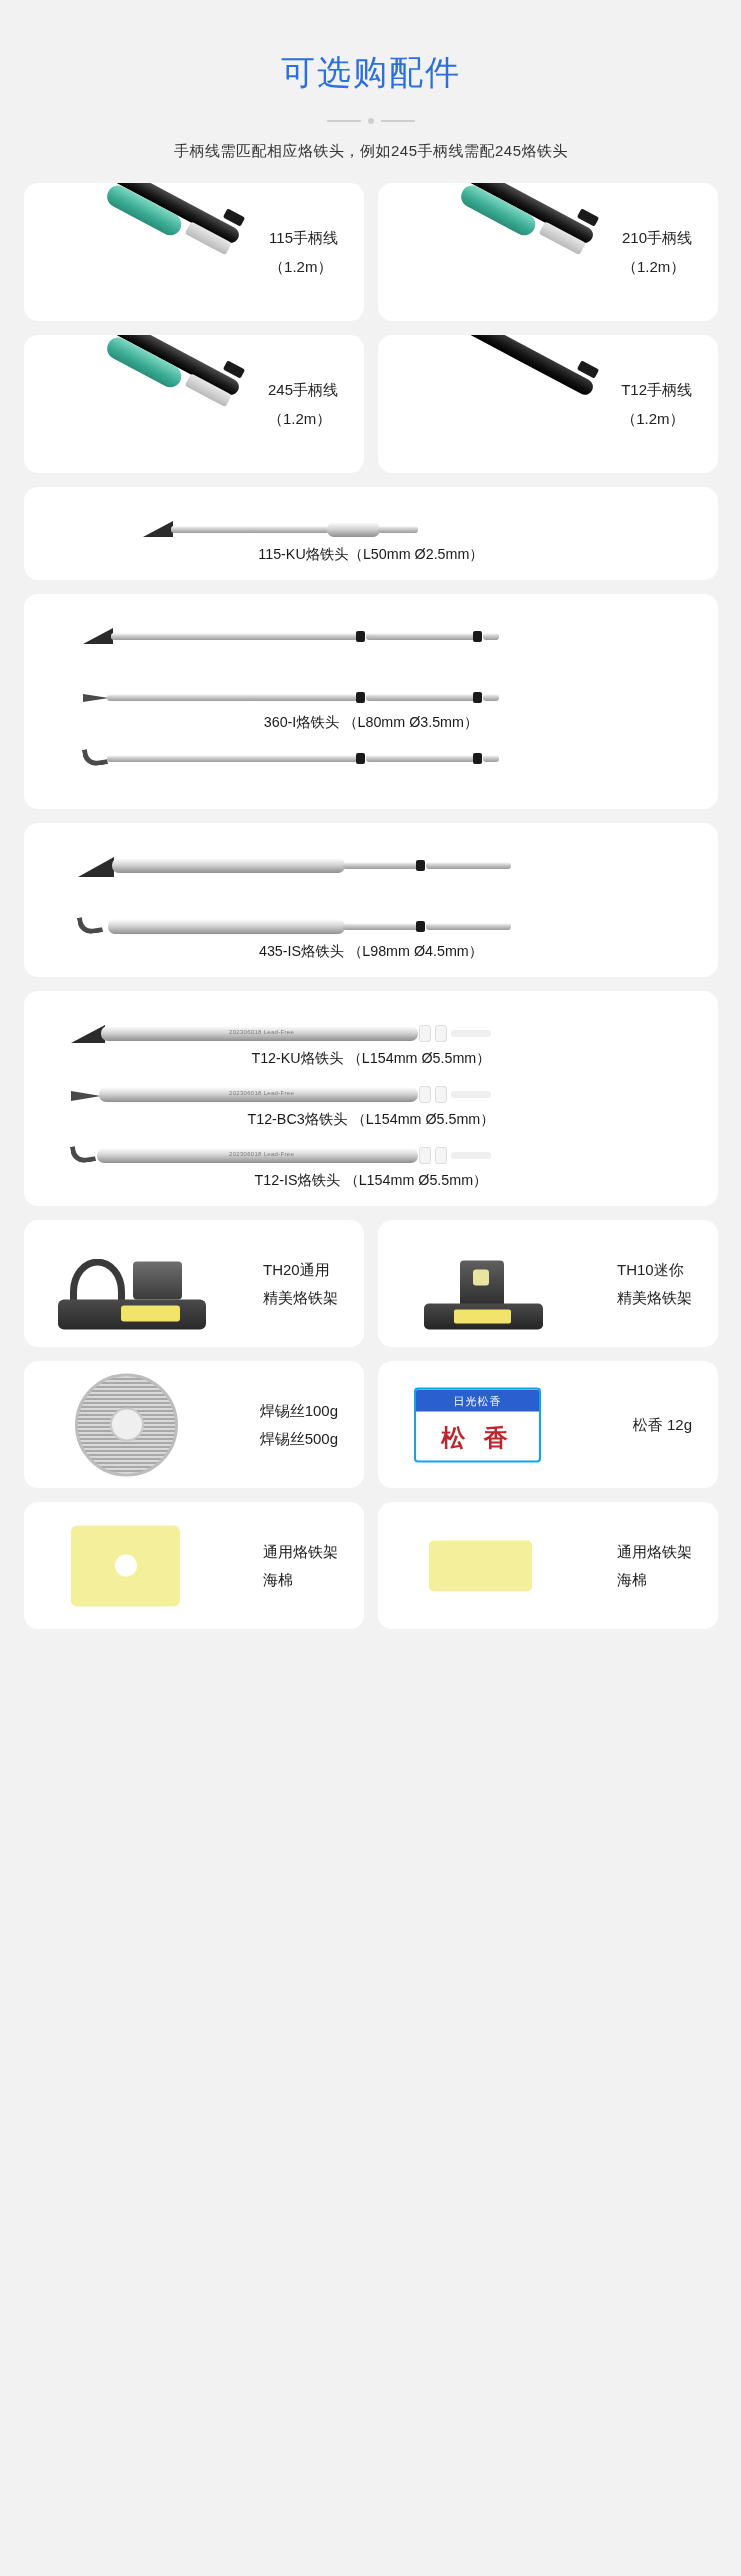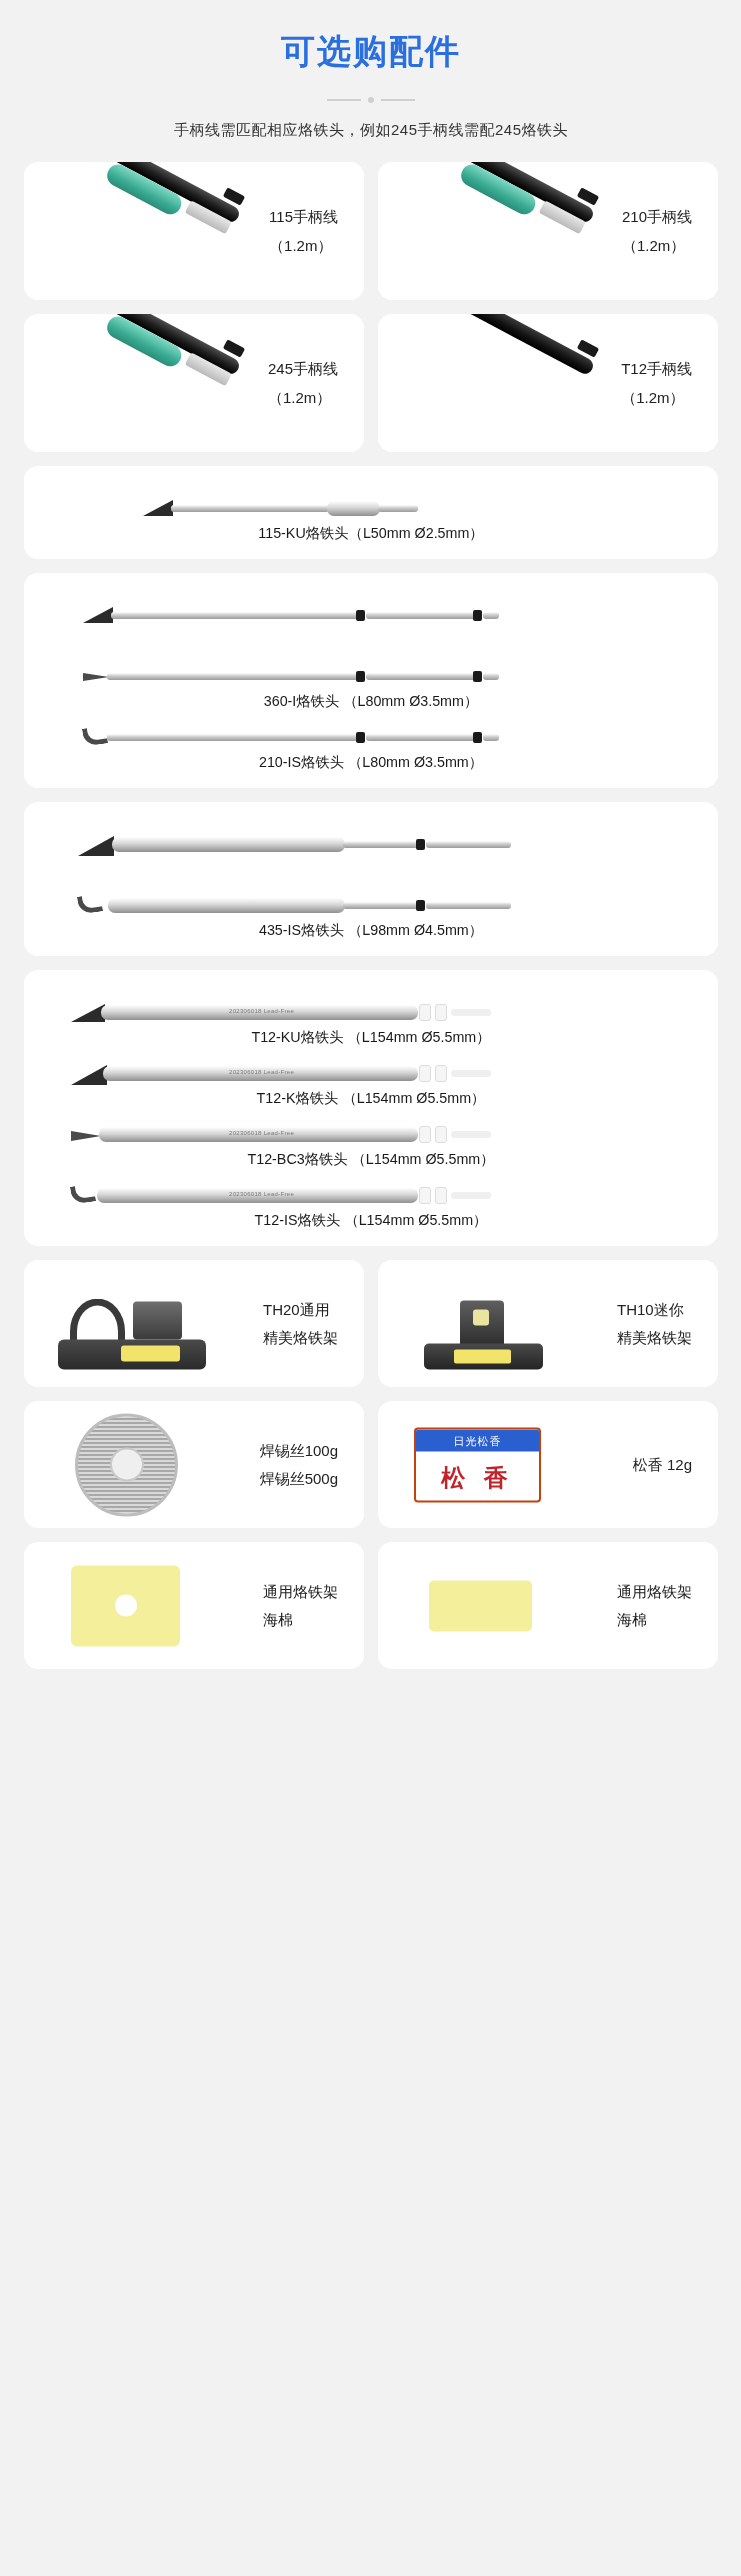--- a/index.html
+++ b/index.html
@@ -10,23 +10,23 @@
   }
   body {
     width: 742px;
     min-height: 2576px;
     padding: 0 0 40px 0;
   }
   .page-title {
     text-align: center;
     color: #2a6fe0;
     font-size: 34px;
-    font-weight: bold;
+    font-weight: normal;
     letter-spacing: 2px;
-    padding-top: 29px;
+    padding-top: 50px;
   }
   .divider-wrap {
     display: flex;
     align-items: center;
     justify-content: center;
     margin: 22px 0 18px 0;
   }
   .divider-line {
     width: 34px;
     height: 2px;
@@ -291,21 +291,21 @@
     background: #efefef;
     border-radius: 50%;
     border: 2px solid #c9c9c9;
   }
   .rosin {
     position: absolute;
     left: 36px; top: 50%;
     transform: translateY(-50%);
     width: 127px; height: 75px;
     background: #fff;
-    border: 2px solid #c2410c;
+    border: 2px solid #0ea5e9;
     border-radius: 4px;
     overflow: hidden;
   }
   .rosin .top {
     height: 22px;
     background: #2a5fd0;
     color: #fff;
     font-size: 11px;
     text-align: center;
     line-height: 22px;
@@ -448,21 +448,20 @@
   </div>
   <div class="row-item">
     <div class="tip-drawing" style="left:59px;width:415px;">
       <div class="point-bent" style="left:0;"></div>
       <div class="shaft" style="left:24px;width:251px;"></div>
       <div class="black-ring" style="left:273px;"></div>
       <div class="shaft" style="left:283px;width:109px;"></div>
       <div class="black-ring" style="left:390px;"></div>
       <div class="shaft" style="left:400px;width:16px;"></div>
     </div>
-    <div class="row-caption">210-IS烙铁头 （L80mm Ø3.5mm）</div>
   </div>
 </div>
 
 <div class="full pad-block">
   <div class="row-item">
     <div class="tip-drawing" style="left:54px;width:435px;">
       <div class="point-knife" style="left:0;border-width:0 0 20px 36px;"></div>
       <div class="barrel" style="left:34px;width:233px;"></div>
       <div class="shaft" style="left:265px;width:75px;"></div>
       <div class="black-ring" style="left:338px;"></div>
@@ -488,31 +487,20 @@
       <div class="barrel" style="left:30px;width:317px;"></div>
       <div class="engrave" style="left:158px;">202306018    Lead-Free</div>
       <div class="white-ring" style="left:348px;"></div>
       <div class="white-ring" style="left:364px;"></div>
       <div class="shaft" style="left:380px;width:40px;background:#efefef;"></div>
     </div>
     <div class="row-caption">T12-KU烙铁头 （L154mm Ø5.5mm）</div>
   </div>
   <div class="row-item">
     <div class="tip-drawing" style="left:47px;width:495px;">
-      <div class="point-knife" style="left:0;border-width:0 0 20px 36px;"></div>
-      <div class="barrel" style="left:32px;width:315px;"></div>
-      <div class="engrave" style="left:158px;">202306018    Lead-Free</div>
-      <div class="white-ring" style="left:348px;"></div>
-      <div class="white-ring" style="left:364px;"></div>
-      <div class="shaft" style="left:380px;width:40px;background:#efefef;"></div>
-    </div>
-    <div class="row-caption">T12-K烙铁头 （L154mm Ø5.5mm）</div>
-  </div>
-  <div class="row-item">
-    <div class="tip-drawing" style="left:47px;width:495px;">
       <div class="point-conical" style="left:0;border-width:5px 0 5px 30px;"></div>
       <div class="barrel" style="left:28px;width:319px;"></div>
       <div class="engrave" style="left:158px;">202306018    Lead-Free</div>
       <div class="white-ring" style="left:348px;"></div>
       <div class="white-ring" style="left:364px;"></div>
       <div class="shaft" style="left:380px;width:40px;background:#efefef;"></div>
     </div>
     <div class="row-caption">T12-BC3烙铁头 （L154mm Ø5.5mm）</div>
   </div>
   <div class="row-item">

